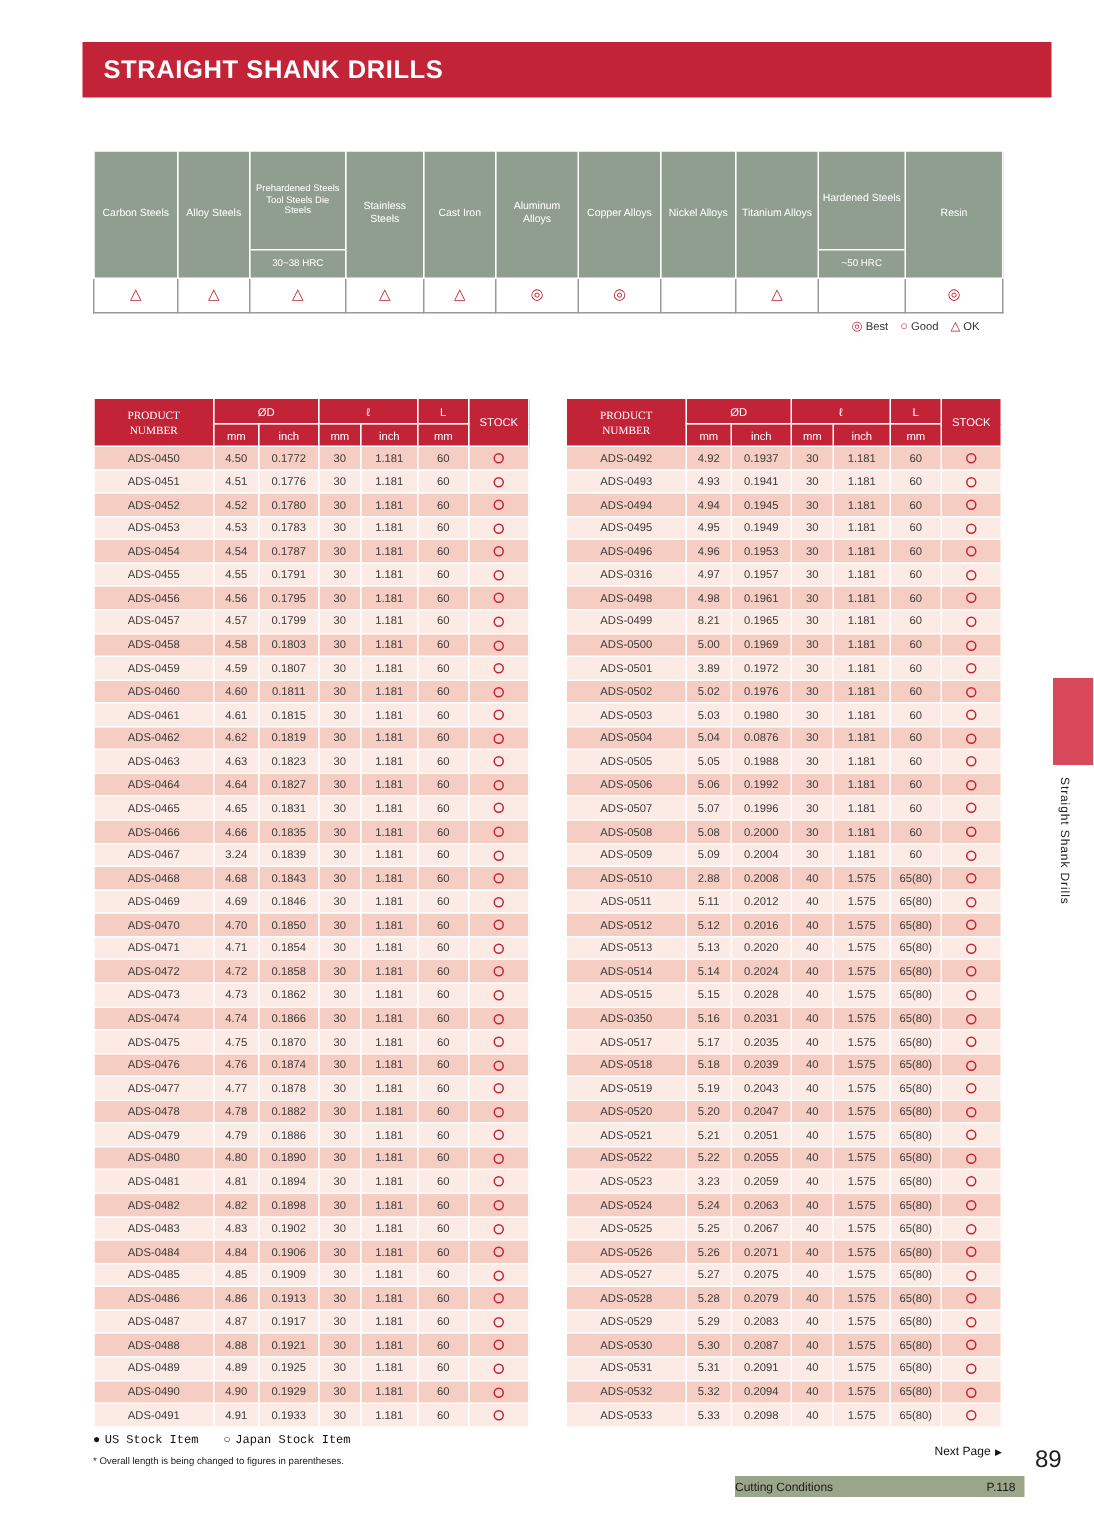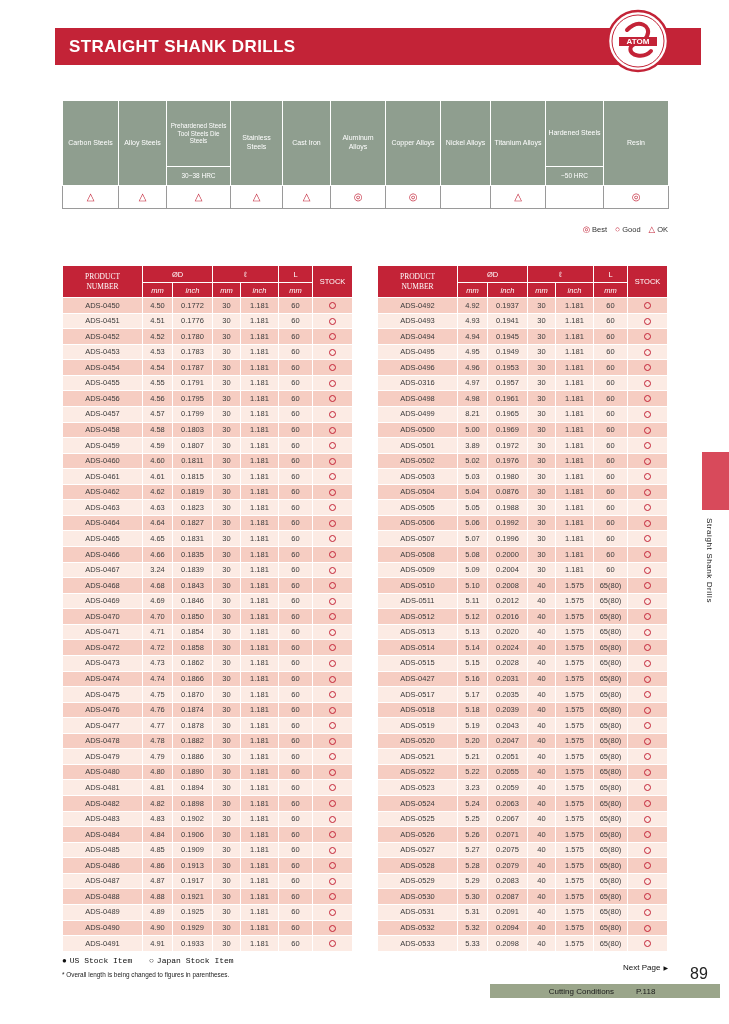--- a/index.html
+++ b/index.html
@@ -18,76 +18,67 @@
     border-collapse:collapse; table-layout:fixed; }
   .mat-table th { background:#8f9e8f; border:1px solid #fff; padding:0; vertical-align:middle; }
   .mat-cell { display:flex; flex-direction:column; height:84px; }
   .mat-label { flex:1; display:flex; align-items:center; justify-content:center;
     color:#fff; font-size:7px; font-weight:normal; line-height:1.25; text-align:center; padding:1px 2px; }
   .mat-sub { height:19px; line-height:18px; border-top:1px solid #fff; color:#fff;
     font-size:6.5px; font-weight:normal; text-align:center; }
   .mat-table td.sym { background:#fff; border:1px solid #9a9a9a; height:22px;
     text-align:center; color:#c32337; font-size:10px; line-height:22px; }
 
-  .mat-legend { position:absolute; right:61px; top:212px; font-size:7.5px; color:#333;margin-top:12px; }
+  .mat-legend { position:absolute; right:76px; top:212px; font-size:7.5px; color:#333; }
   .mat-legend .lg-sym { color:#c32337; margin:0 2px 0 8px; font-size:8.5px; }
 
   
   .data-table { position:absolute; top:265px; width:290px; border-collapse:collapse;
     table-layout:fixed; font-size:7.5px; }
   .data-table.left  { left:62px; }
   .data-table.right { left:377px; }
   .data-table th { background:#c32337; color:#fff; border:1px solid #fff;
     font-weight:normal; font-size:7.5px; text-align:center; padding:0; }
   .data-table thead tr.h1 th { height:17px; }
-  .data-table thead tr.h2 th { height:15px;font-style:italic; }
+  .data-table thead tr.h2 th { height:15px; }
   .th-product { font-size:7px; line-height:1.25; white-space:pre-line;font-family:Liberation Serif, serif; }
   .data-table td { border:1px solid #fff; text-align:center; height:15.57px;
     color:#3a3a3a; padding:0; line-height:1; }
   .data-table tr.row-a td { background:#f6cdc2; }
   .data-table tr.row-b td { background:#fcebe4; }
   .stock-ring { display:inline-block; width:7px; height:7px;
     border:1.2px solid #c32337; border-radius:50%; vertical-align:middle; }
 
   
   .stock-legend { position:absolute; left:62px; top:956px; font-size:8px; color:#111;font-family:Liberation Mono, monospace; }
   .stock-legend .sym { font-size:8px; margin-right:3px; }
   .stock-legend .jp { margin-left:12px; }
   .footnote { position:absolute; left:62px; top:971px; font-size:6.4px; color:#222; }
   .next-page { position:absolute; right:61px; top:963px; font-size:8px; color:#111; }
   .next-page .arrow { font-size:6px; margin-left:3px; }
   .page-number { position:absolute; left:690px; top:965px; font-size:16px; color:#222; }
-  .cutting-bar { position:absolute; left:490px; top:984px; width:230px; height:14px;
-    background:#9aa58a; display:flex; align-items:center; justify-content:center;
+  .cutting-bar { position:absolute; left:490px; top:984px; width:193px; height:14px;
+    background:#9aa58a; display:flex; align-items:center; justify-content:space-between;
     padding-right:6px; font-size:8px; color:#1a1a1a; }
   .cutting-bar .cc-page { margin-left:6px;padding-left:16px; }
 
   
   .side-tab-block { position:absolute; left:702px; top:452px; width:27px; height:58px; background:#d84a5b; }
   .side-tab-label { position:absolute; left:705px; top:518px; writing-mode:vertical-rl;
     font-size:8px; color:#222; letter-spacing:0.6px; }
 </style>
 </head>
 <body>
 
 <div class="page">
 
   <div class="title-bar">
     <span>STRAIGHT SHANK DRILLS</span>
   </div>
 
-  <div class="logo">
-    <svg width="64" height="64" viewBox="0 0 64 64">
-      <circle cx="32" cy="32" r="30" fill="#ffffff" stroke="#c32337" stroke-width="2.5"></circle>
-      <circle cx="32" cy="32" r="26" fill="none" stroke="#c32337" stroke-width="1"></circle>
-      <path d="M21 21 C 33 9, 46 17, 41 27 C 38 34, 26 33, 24.5 39 C 23 47, 38 50, 45 42" fill="none" stroke="#c32337" stroke-width="4" stroke-linecap="round"></path>
-      <rect x="13" y="28" width="38" height="9" fill="#c32337"></rect>
-      <text x="32" y="35.3" text-anchor="middle" font-size="8" font-weight="bold" fill="#ffffff" font-family="Liberation Sans, sans-serif">ATOM</text>
-    </svg>
-  </div>
 
   <table class="mat-table">
     <colgroup>
       <col style="width:56px">
         <col style="width:48px">
         <col style="width:64px">
       <col style="width:52px">
         <col style="width:48px">
         <col style="width:55px">
       <col style="width:55px">
@@ -768,21 +759,21 @@
           <td>ADS-0509</td>
           <td>5.09</td>
           <td>0.2004</td>
           <td>30</td>
           <td>1.181</td>
           <td>60</td>
           <td><span class="stock-ring"></span></td>
         </tr>
         <tr class="row-a">
           <td>ADS-0510</td>
-          <td>5.10</td>
+          <td>2.88</td>
           <td>0.2008</td>
           <td>40</td>
           <td>1.575</td>
           <td>65(80)</td>
           <td><span class="stock-ring"></span></td>
         </tr>
         <tr class="row-b">
           <td>ADS-0511</td>
           <td>5.11</td>
           <td>0.2012</td>
@@ -821,21 +812,21 @@
         <tr class="row-b">
           <td>ADS-0515</td>
           <td>5.15</td>
           <td>0.2028</td>
           <td>40</td>
           <td>1.575</td>
           <td>65(80)</td>
           <td><span class="stock-ring"></span></td>
         </tr>
         <tr class="row-a">
-          <td>ADS-0427</td>
+          <td>ADS-0350</td>
           <td>5.16</td>
           <td>0.2031</td>
           <td>40</td>
           <td>1.575</td>
           <td>65(80)</td>
           <td><span class="stock-ring"></span></td>
         </tr>
         <tr class="row-b">
           <td>ADS-0517</td>
           <td>5.17</td>

